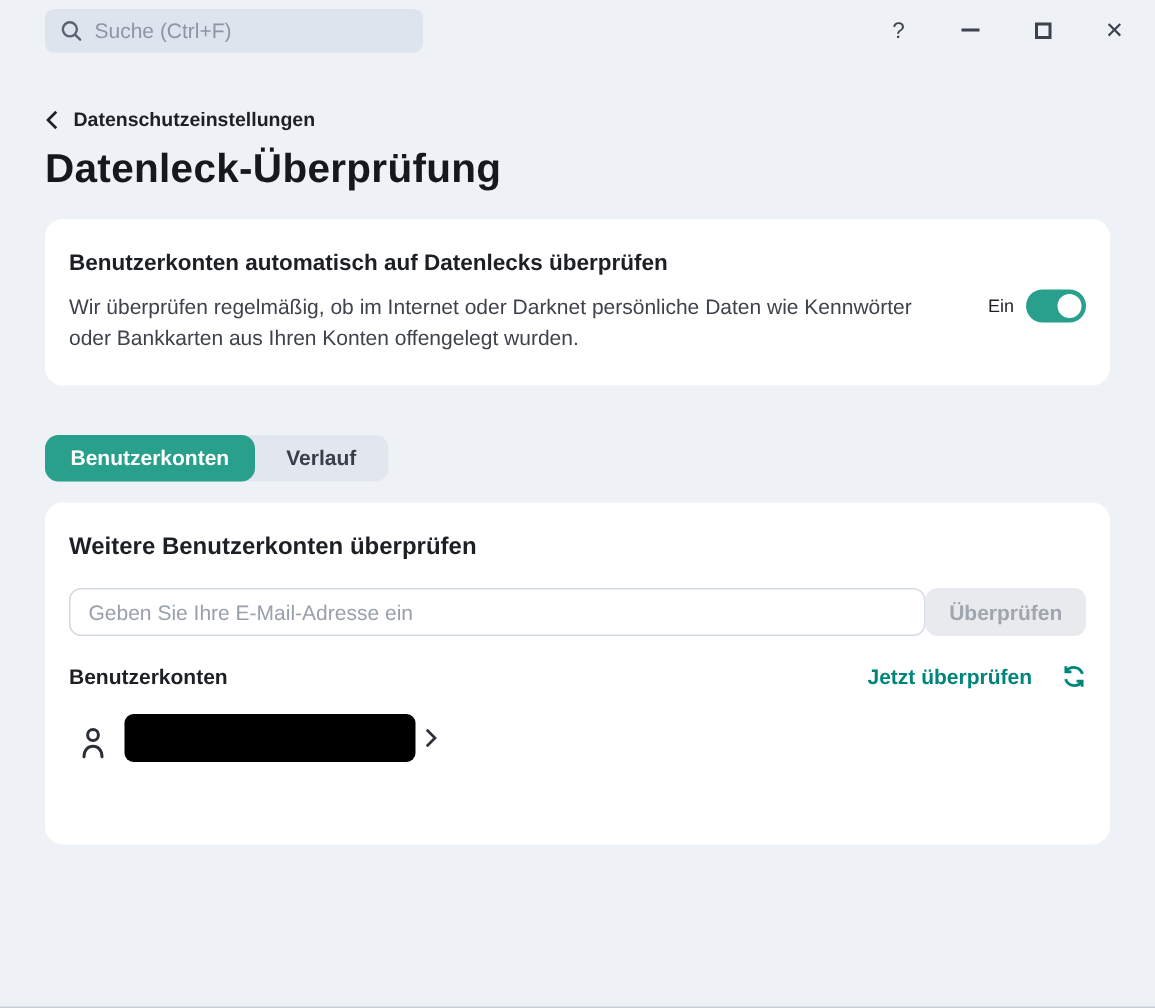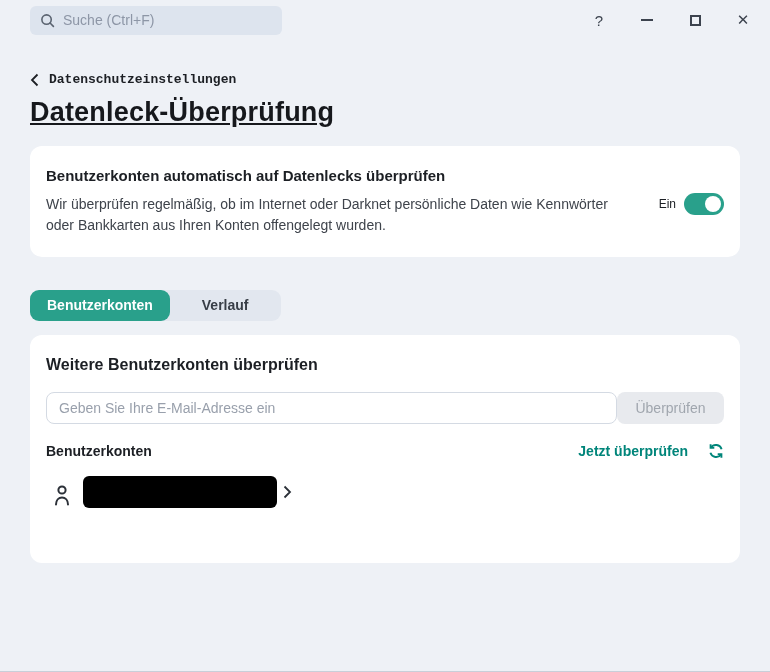--- a/index.html
+++ b/index.html
@@ -63,31 +63,29 @@
   
   .content { padding: 0 30px; }
 
   .breadcrumb {
     margin-top: 32px;
     display: flex;
     align-items: center;
     gap: 10px;
     cursor: pointer;
     width: fit-content;
-    font-family: Liberation Mono, monospace;
   }
   .breadcrumb-label { font-size: 13px; font-weight: bold; color: #1c1f24; }
 
   .page-title {
     margin-top: 10px;
     font-size: 27px;
     font-weight: bold;
     letter-spacing: 0.2px;
     color: #16181c;
-    text-decoration: underline;
   }
 
   .card {
     background: #ffffff;
     border-radius: 12px;
     padding: 21px 16px;
   }
   .card-auto { margin-top: 18px; display: flex; }
   .card-auto-text { flex: 1; padding-right: 30px; }
   .card-auto-title { font-size: 15px; font-weight: bold; color: #1c1f24; }
@@ -130,21 +128,21 @@
   .tab {
     font-size: 14px;
     font-weight: bold;
     padding: 8px 17px;
     border-radius: 9px;
     cursor: pointer;
     line-height: 15px;
     white-space: nowrap;
   }
   .tab.active { color: #ffffff; }
-  .tab.inactive { color: #383e47; padding: 8px 32px; }
+  .tab.inactive { color: #383e47; padding: 8px 21px; }
 
   
   .card-check { margin-top: 14px; min-height: 228px; }
   .check-title { font-size: 16px; font-weight: bold; color: #1c1f24; }
   .check-row {
     margin-top: 18px;
     display: flex;
     align-items: center;
   }
   .email-input {
@@ -162,21 +160,21 @@
   .email-input::placeholder { color: #99a0ac; }
   .check-btn {
     width: 107px;
     height: 32px;
     border: none;
     border-radius: 8px;
     background: #e8eaee;
     color: #a0a6ae;
     font-family: "Liberation Sans", sans-serif;
     font-size: 14px;
-    font-weight: normal;
+    font-weight: bold;
     cursor: default;
     flex: none;
   }
   .accounts-header {
     margin-top: 19px;
     display: flex;
     align-items: center;
     justify-content: space-between;
   }
   .accounts-label { font-size: 14px; font-weight: bold; color: #1c1f24; }

